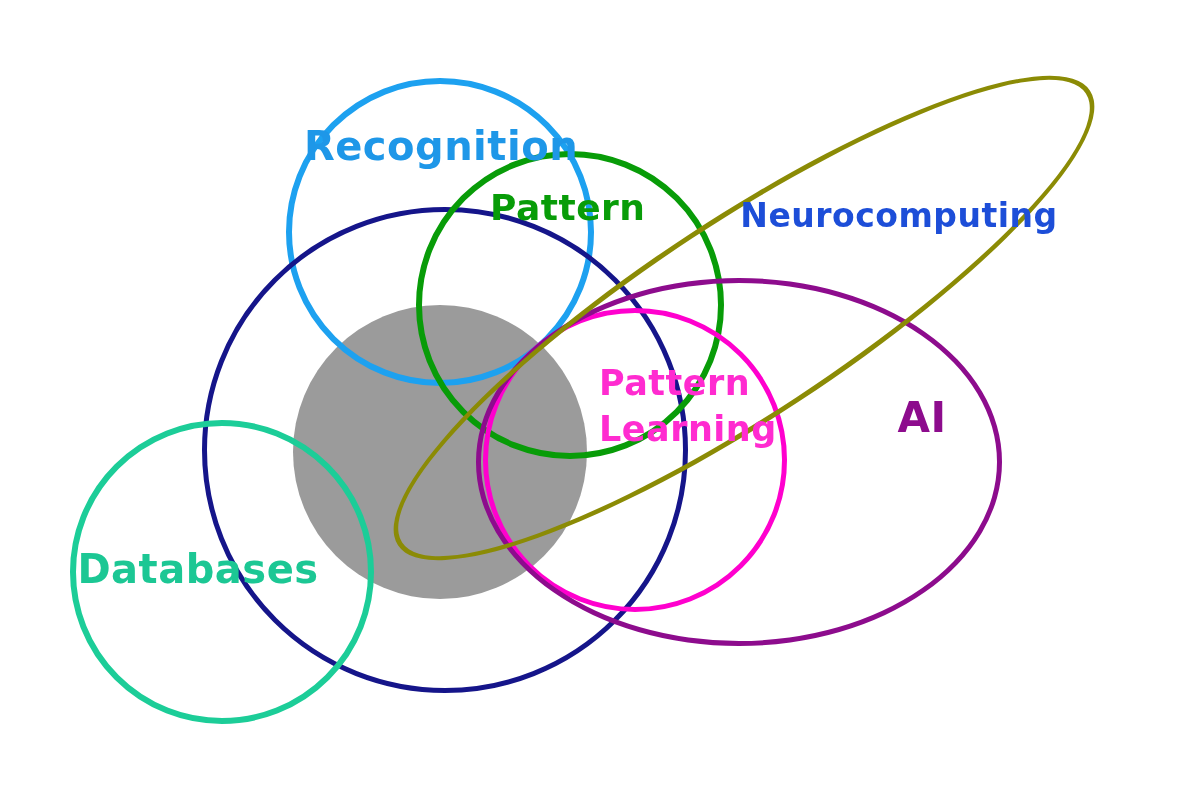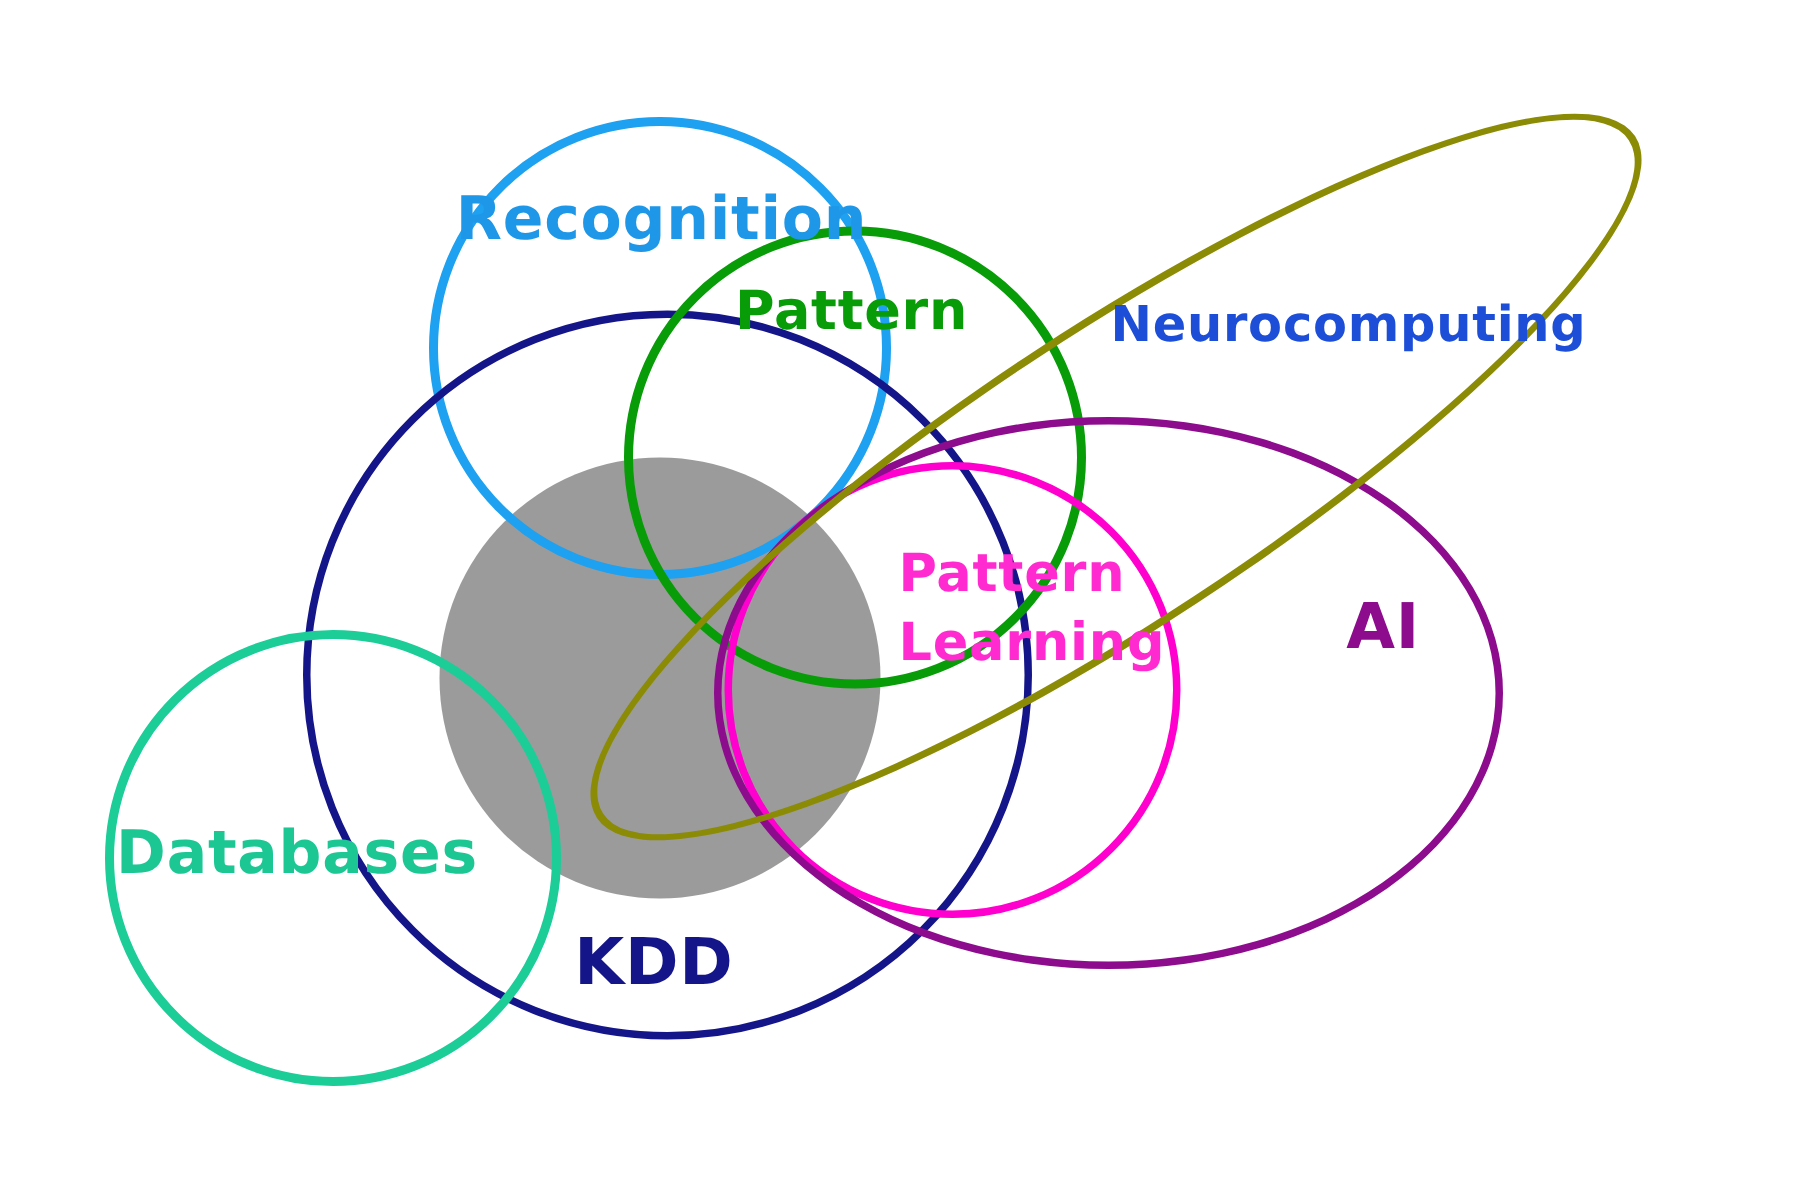--- a/index.html
+++ b/index.html
@@ -38,23 +38,20 @@
   <div class="set-ellipse" style="left: 202px; top: 207px; width: 486px; height: 486px; border: 5px solid rgb(21, 21, 138);"></div>
   <div class="set-ellipse" style="left: 416px; top: 151px; width: 308px; height: 308px; border: 6px solid rgb(8, 156, 8);"></div>
   <div class="set-ellipse" style="left: 483px; top: 308px; width: 304px; height: 304px; border: 5px solid rgb(255, 0, 206);"></div>
   <div class="set-ellipse" style="left: 476px; top: 278px; width: 526px; height: 368px; border: 5px solid rgb(141, 12, 141);"></div>
   <div class="set-ellipse" style="left: 70px; top: 420px; width: 304px; height: 304px; border: 6px solid rgb(28, 205, 152);"></div>
   <div class="set-ellipse" style="left: 330px; top: 218px; width: 828px; height: 200px; border: 5px solid rgb(139, 139, 5); transform: rotate(-33.3deg);"></div>
 
   <div class="set-label" style="color: rgb(30, 151, 232); font-size: 40px; line-height: 44px; left: 441px; top: 146px; transform: translate(-50%, -50%); text-align: center;">
     <span class="line">Recognition</span>
   </div>
-  <div class="set-label" style="color: rgb(21, 21, 138); font-size: 43px; line-height: 46px; left: 436px; top: 642px; transform: translate(-50%, -50%); text-align: center;">
-    <span class="line">KDD</span>
-  </div>
   <div class="set-label" style="color: rgb(8, 156, 8); font-size: 36px; line-height: 48px; left: 490px; top: 184px; text-align: center;">
     <span class="line">Pattern</span>
   </div>
   <div class="set-label" style="color: rgb(255, 43, 208); font-size: 35px; line-height: 46px; left: 599px; top: 360px; text-align: left;">
     <span class="line">Pattern</span>
     <span class="line">Learning</span>
   </div>
   <div class="set-label" style="color: rgb(141, 12, 141); font-size: 42px; line-height: 46px; left: 922px; top: 418px; transform: translate(-50%, -50%); text-align: center;">
     <span class="line">AI</span>
   </div>

